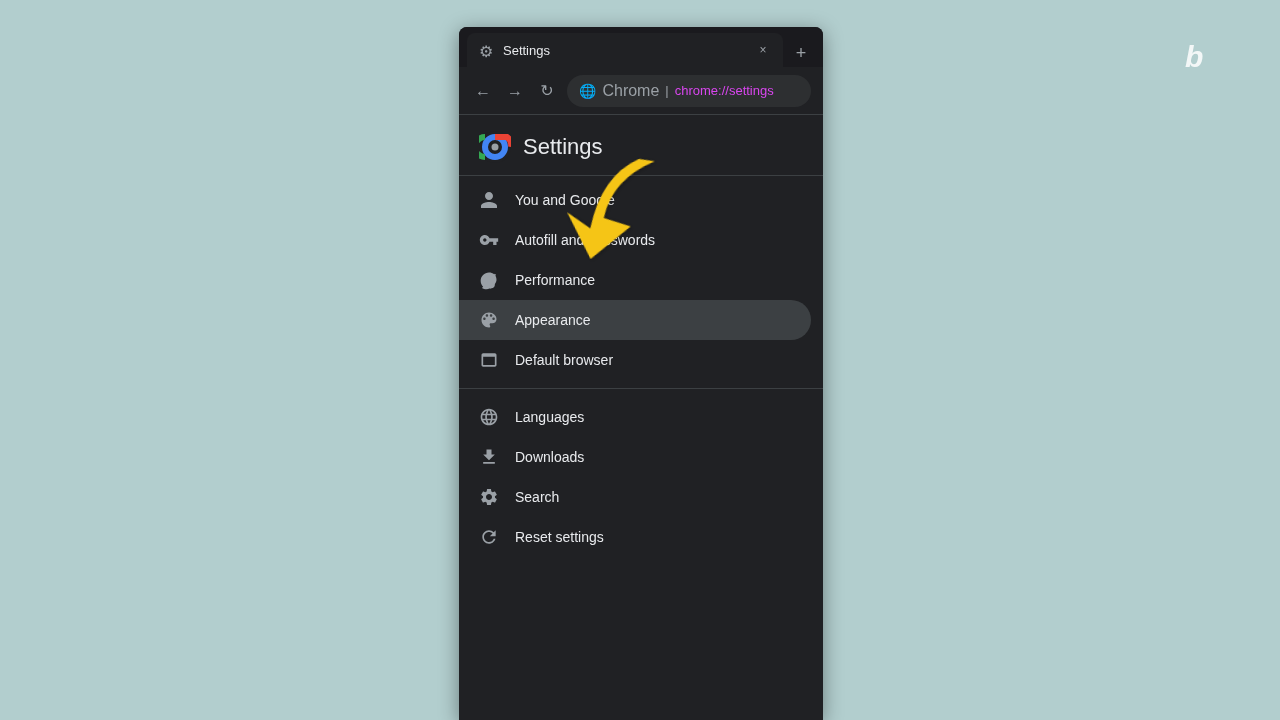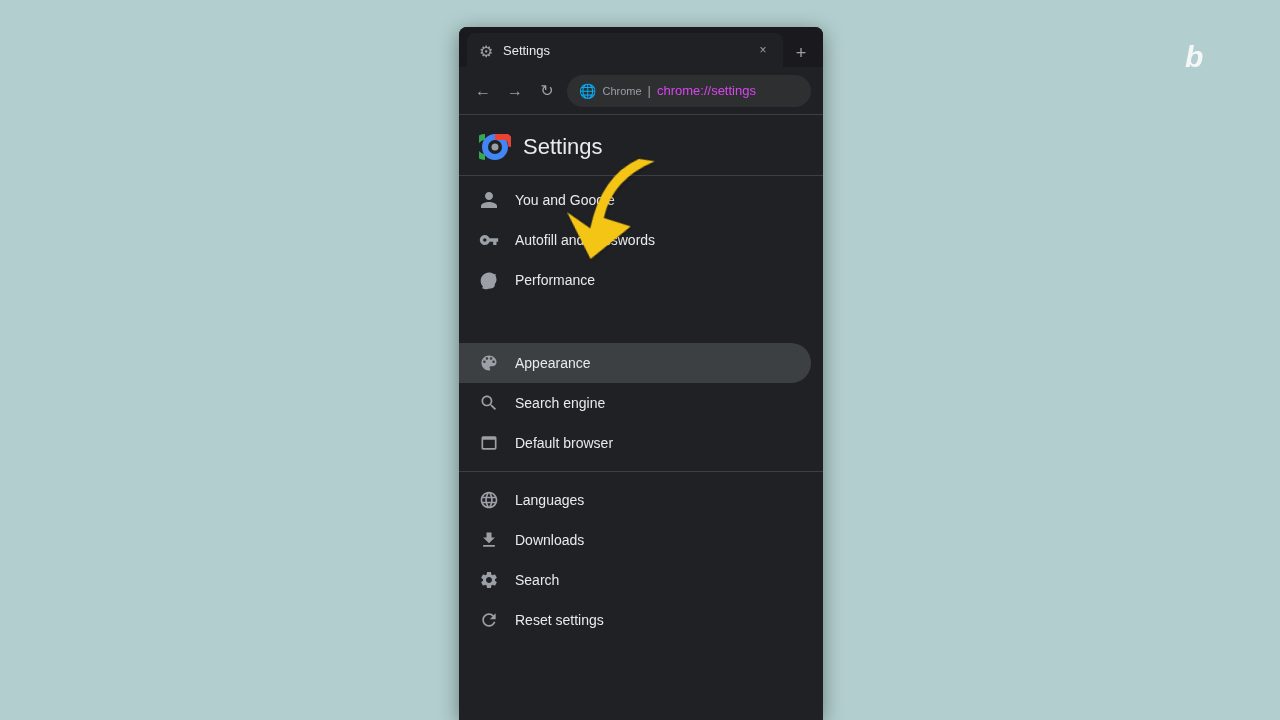--- a/index.html
+++ b/index.html
@@ -119,21 +119,21 @@
       gap: 6px;
     }
 
     .url-text {
       color: #d946ef;
       font-size: 13px;
     }
 
     .url-protocol {
       color: #9aa0a6;
-      font-size: 11px;
+      font-size: 16px;
     }
 
     
     .settings-content {
       background: #202124;
       height: calc(100% - 88px);
       overflow-y: auto;
     }
 
     
@@ -176,21 +176,20 @@
       cursor: pointer;
       color: #e8eaed;
       font-size: 14px;
       position: relative;
     }
 
     .nav-item.active {
       background: #3c4043;
       border-radius: 0 24px 24px 0;
       margin-right: 12px;
-      margin-top: 43px;
     }
 
     .nav-icon {
       width: 20px;
       height: 20px;
       display: flex;
       align-items: center;
       justify-content: center;
       color: #9aa0a6;
       font-size: 16px;
@@ -312,28 +311,20 @@
 
       <div class="nav-item active">
         <span class="nav-icon">
           <svg width="20" height="20" viewBox="0 0 24 24" fill="#9aa0a6">
               <path d="M12 3c-4.97 0-9 4.03-9 9s4.03 9 9 9c.83 0 1.5-.67 1.5-1.5 0-.39-.15-.74-.39-1.01-.23-.26-.38-.61-.38-.99 0-.83.67-1.5 1.5-1.5H16c2.76 0 5-2.24 5-5 0-4.42-4.03-8-9-8zm-5.5 9c-.83 0-1.5-.67-1.5-1.5S5.67 9 6.5 9 8 9.67 8 10.5 7.33 12 6.5 12zm3-4C8.67 8 8 7.33 8 6.5S8.67 5 9.5 5s1.5.67 1.5 1.5S10.33 8 9.5 8zm5 0c-.83 0-1.5-.67-1.5-1.5S13.67 5 14.5 5s1.5.67 1.5 1.5S15.33 8 14.5 8zm3 4c-.83 0-1.5-.67-1.5-1.5S16.67 9 17.5 9s1.5.67 1.5 1.5-.67 1.5-1.5 1.5z"></path>
             </svg>
         </span>
         <span class="nav-label">Appearance</span>
       </div>
 
-      <div class="nav-item">
-        <span class="nav-icon">
-          <svg width="20" height="20" viewBox="0 0 24 24" fill="#9aa0a6">
-              <path d="M15.5 14h-.79l-.28-.27C15.41 12.59 16 11.11 16 9.5 16 5.91 13.09 3 9.5 3S3 5.91 3 9.5 5.91 16 9.5 16c1.61 0 3.09-.59 4.23-1.57l.27.28v.79l5 4.99L20.49 19l-4.99-5zm-6 0C7.01 14 5 11.99 5 9.5S7.01 5 9.5 5 14 7.01 14 9.5 11.99 14 9.5 14z"></path>
-            </svg>
-        </span>
-        <span class="nav-label">Search engine</span>
-      </div>
 
       <div class="nav-item">
         <span class="nav-icon">
           <svg width="20" height="20" viewBox="0 0 24 24" fill="#9aa0a6">
               <path d="M19 4H5c-1.11 0-2 .9-2 2v12c0 1.1.89 2 2 2h14c1.1 0 2-.9 2-2V6c0-1.1-.89-2-2-2zm0 14H5V8h14v10z"></path>
             </svg>
         </span>
         <span class="nav-label">Default browser</span>
       </div>
 

